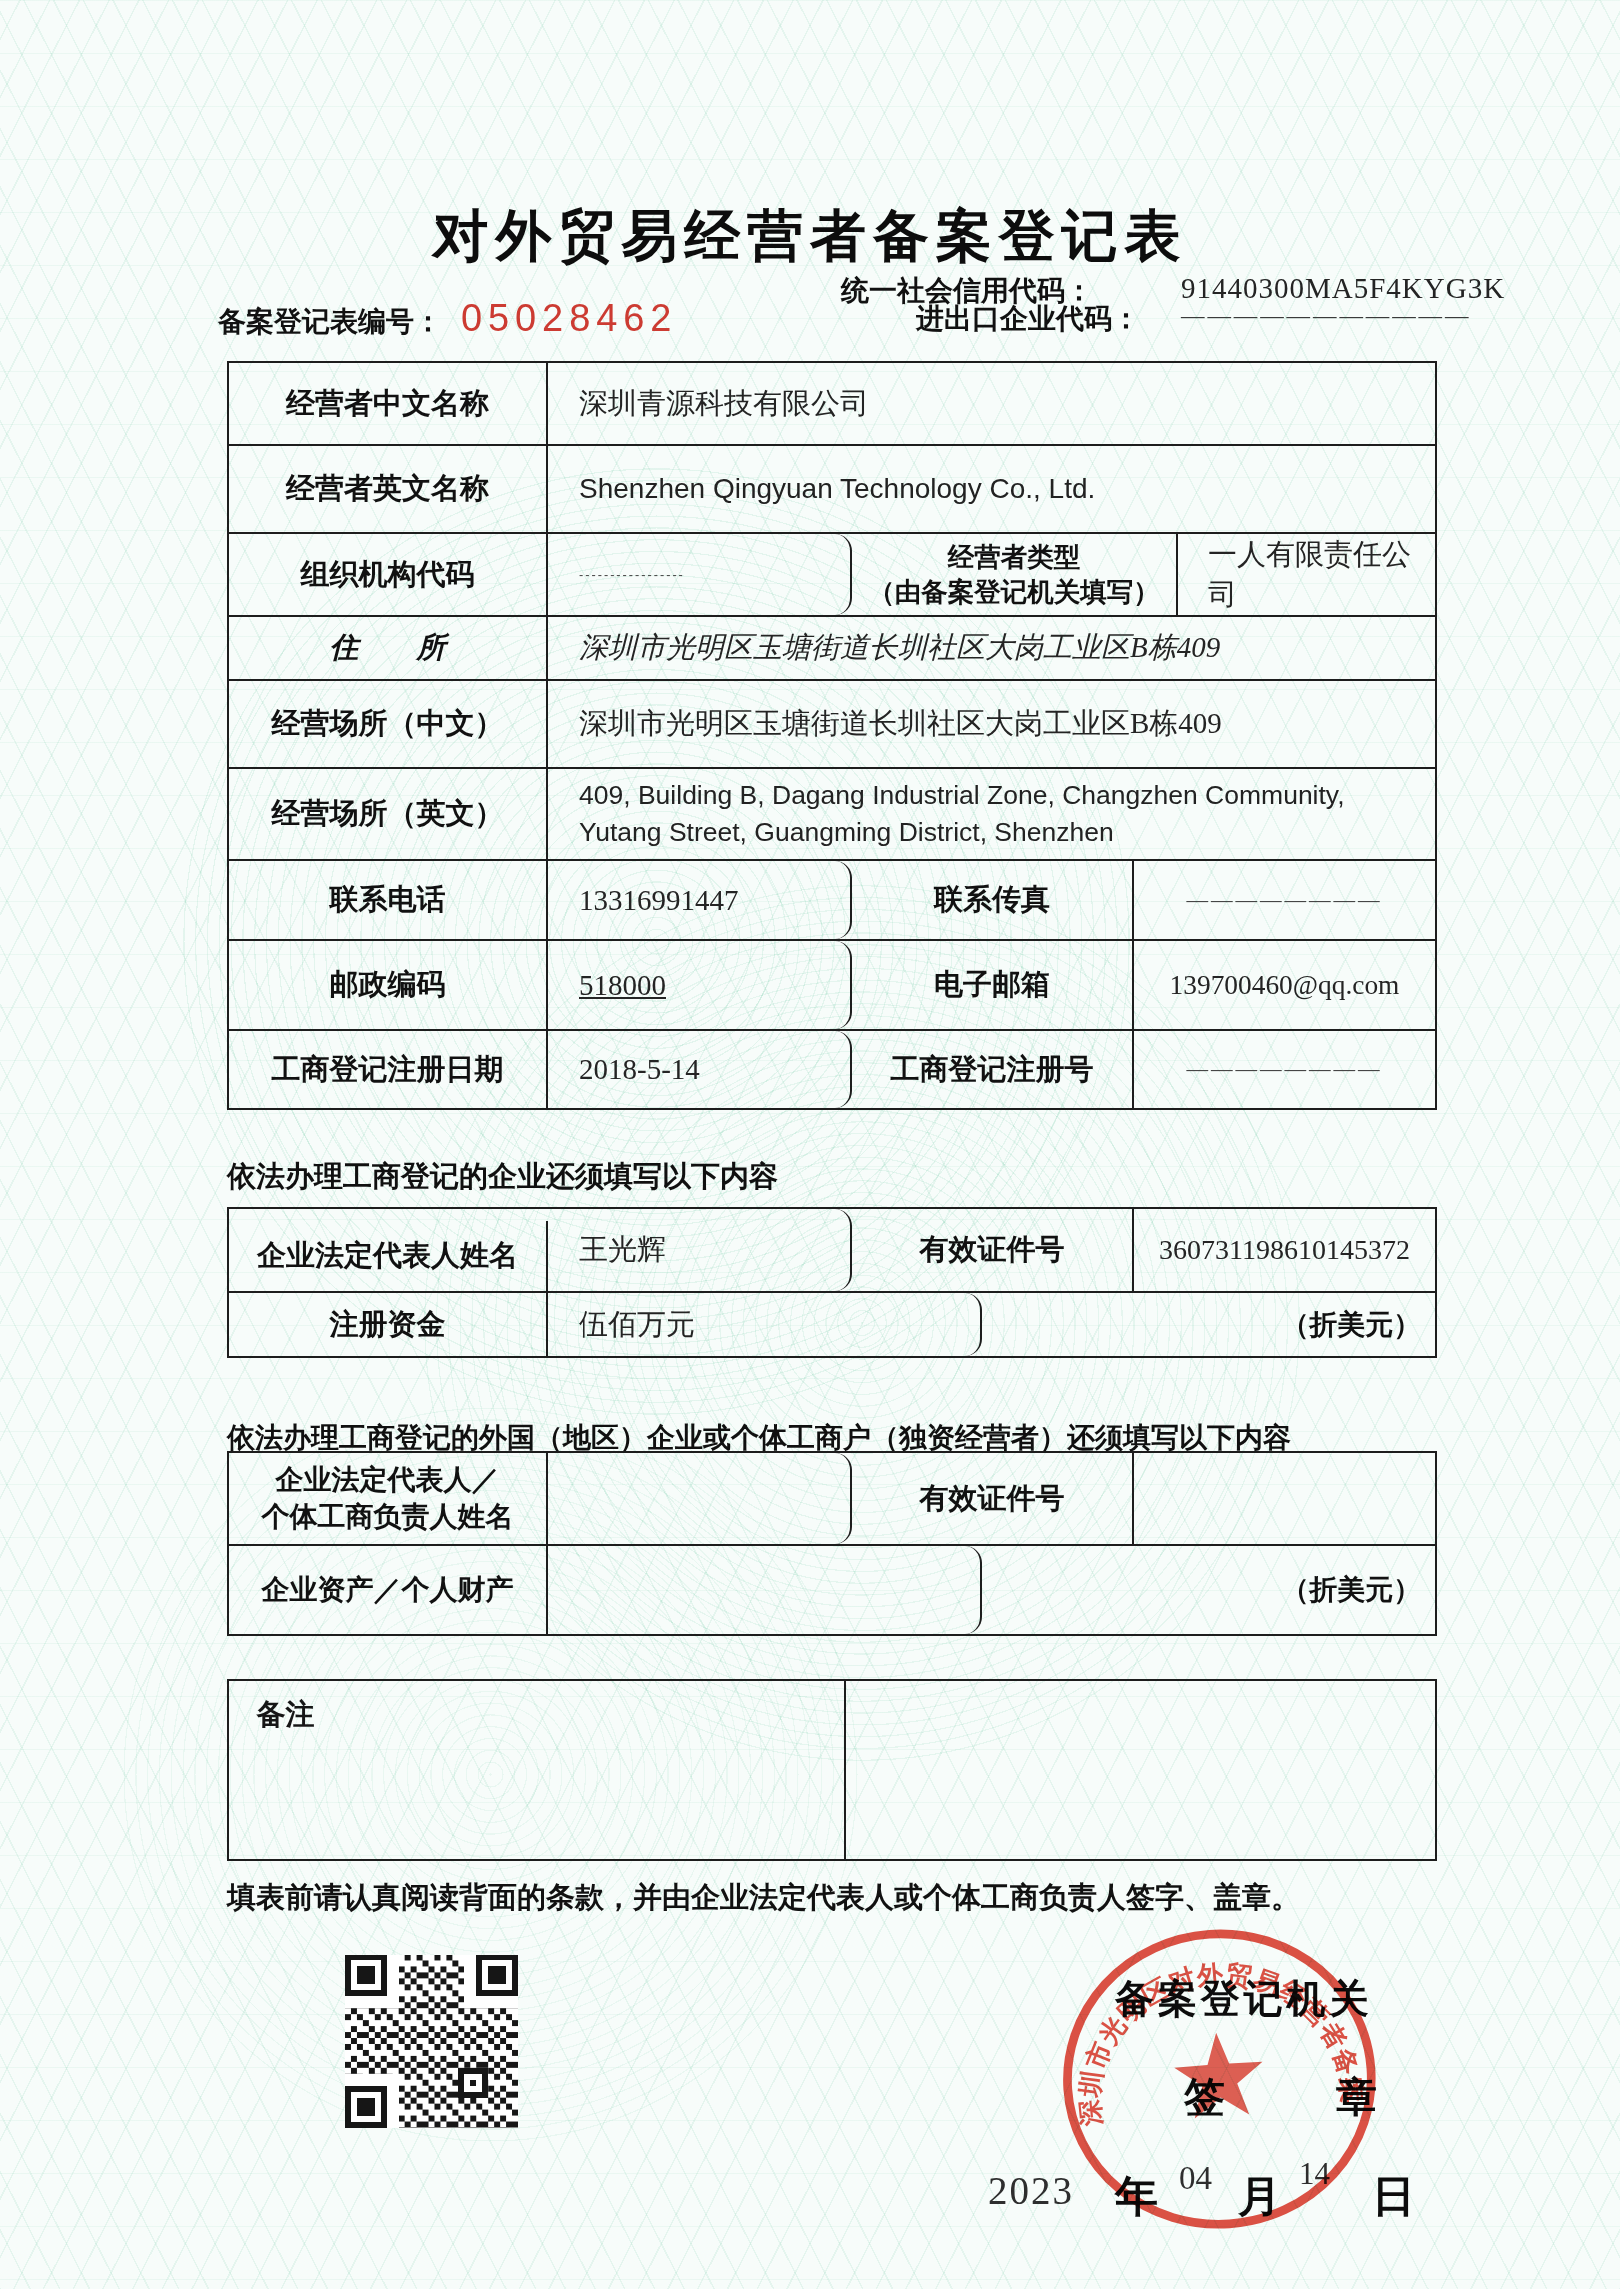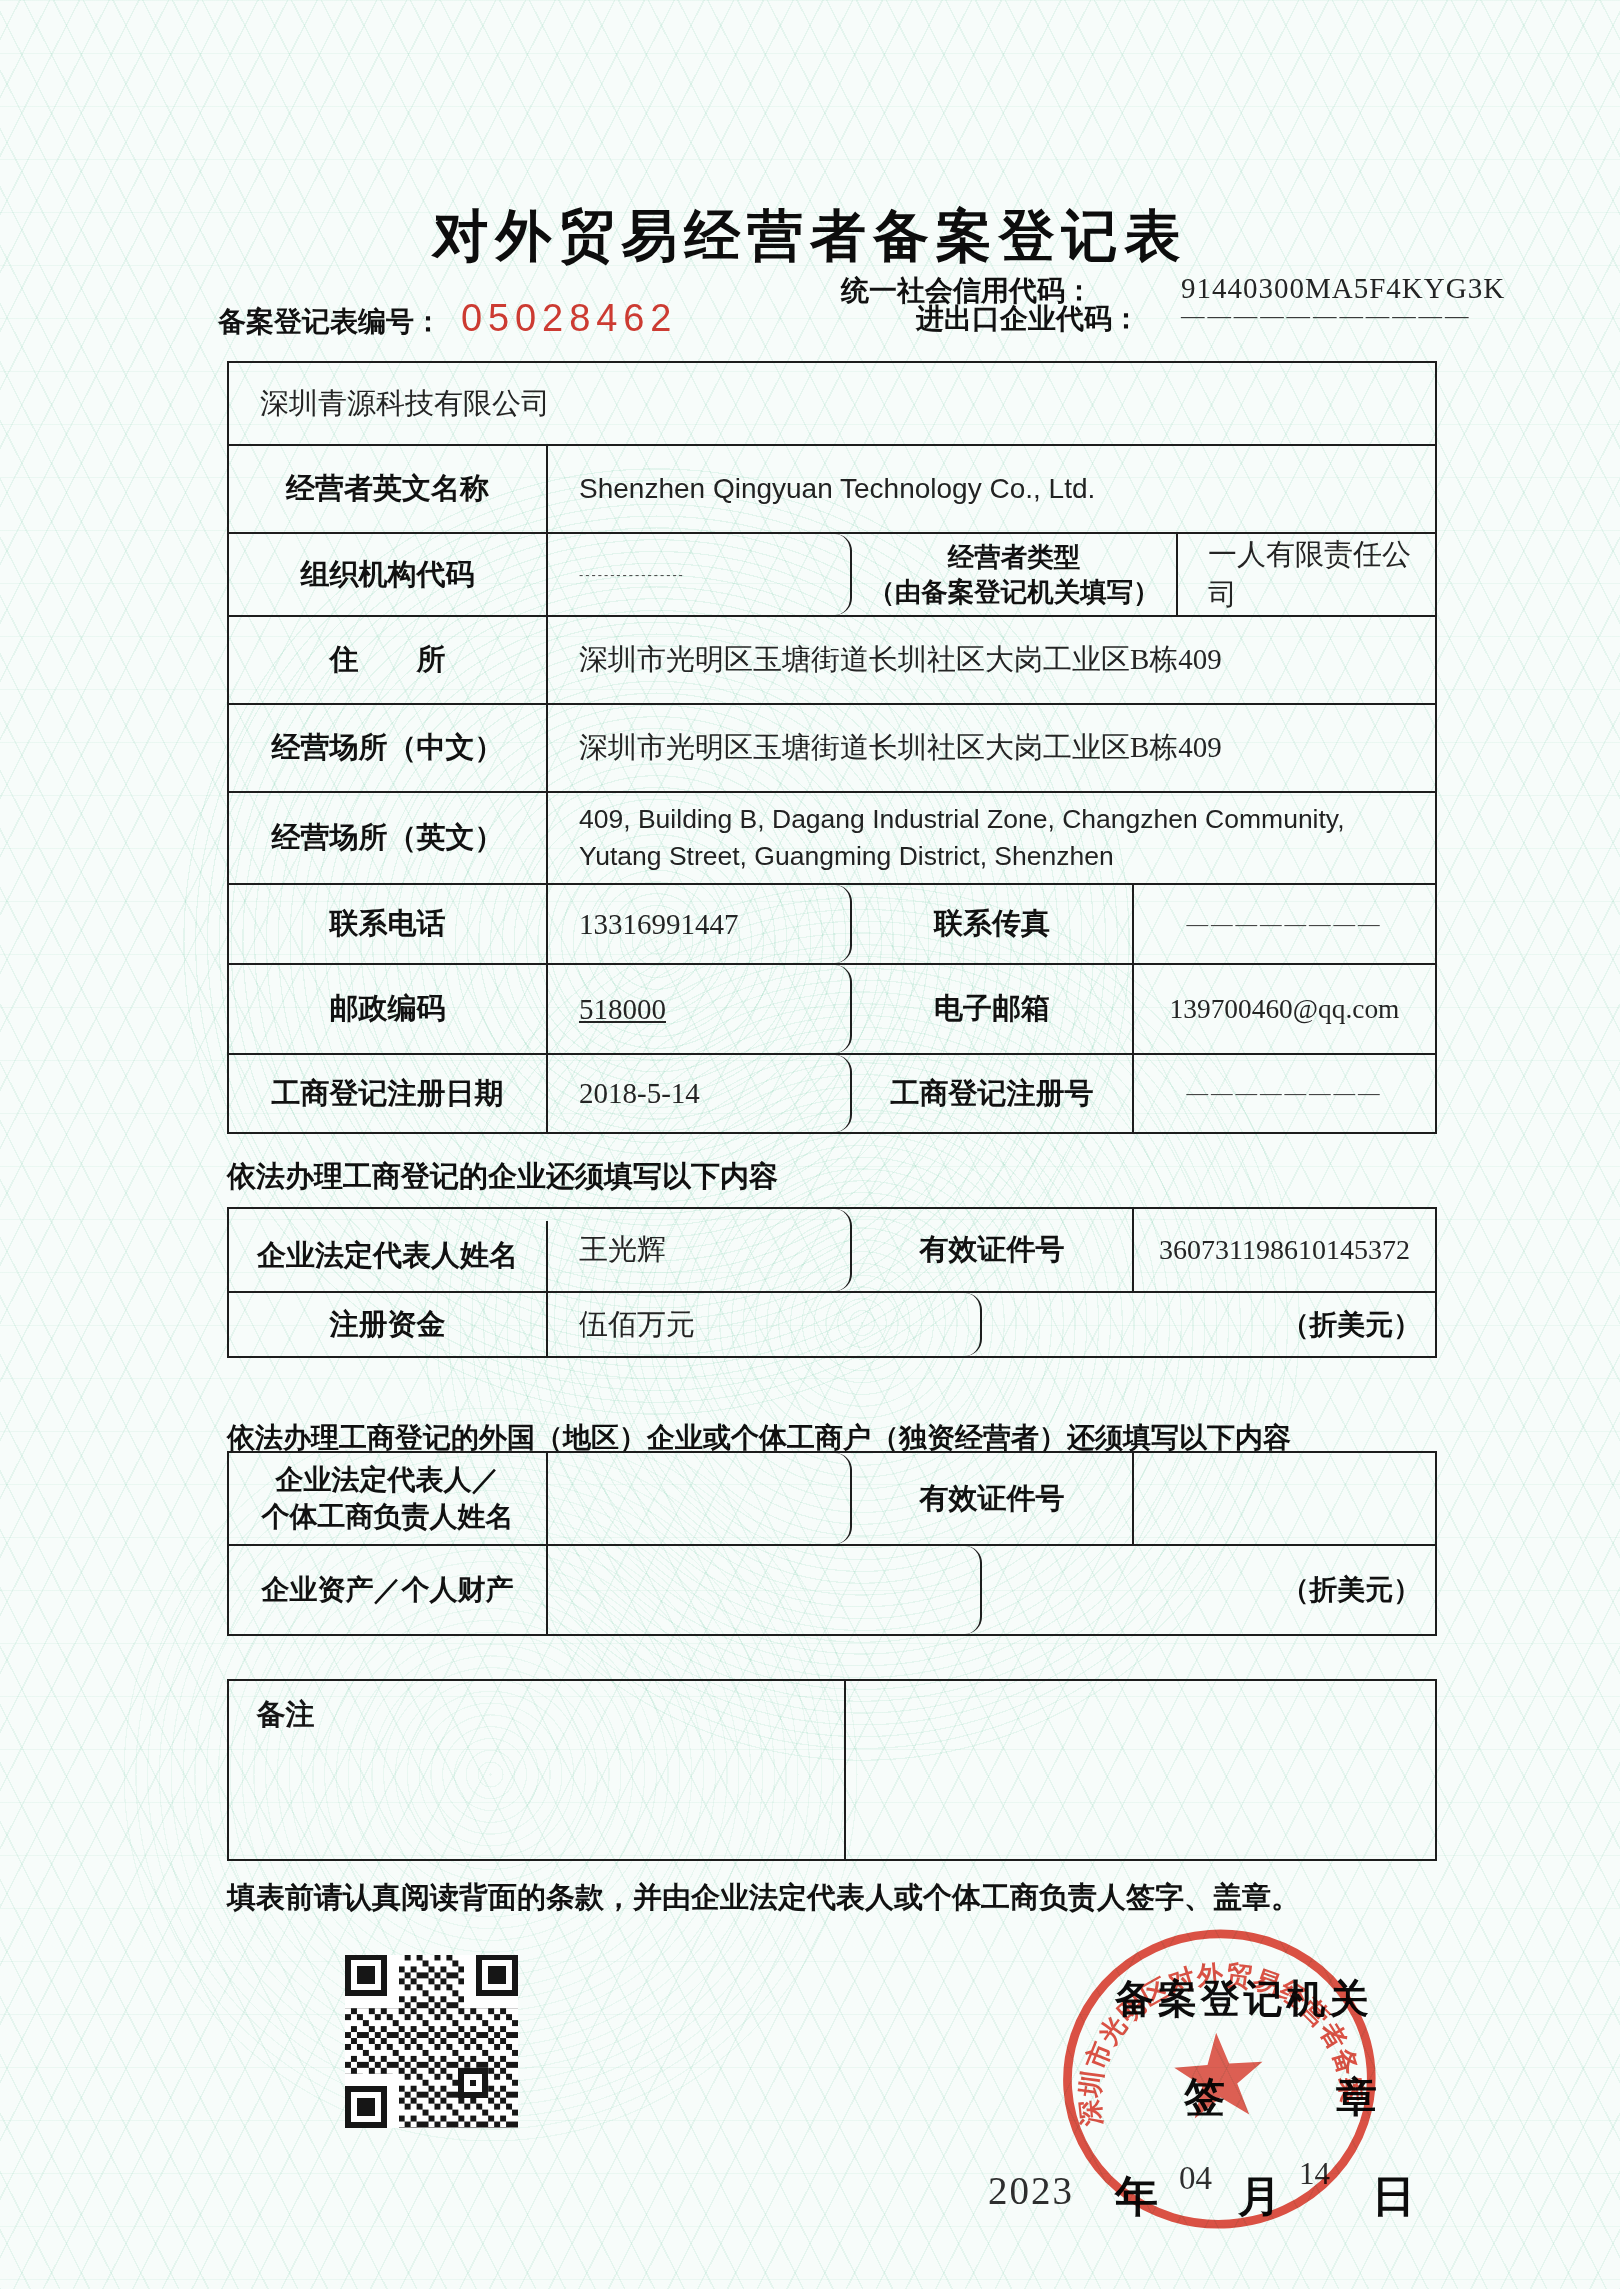--- a/index.html
+++ b/index.html
@@ -67,37 +67,38 @@
 
   <div class="abs lbl" style="left:218px; top:303px; font-size:28px;">备案登记表编号：</div>
   <div class="abs" style="left:461px; top:297px; font-size:38px; letter-spacing:5.9px; color:#cc3b32; font-family:'Liberation Sans',sans-serif;">05028462</div>
 
   <div class="abs lbl" style="left:916px; top:300px; font-size:28px;">进出口企业代码：</div>
   <div class="abs dash" style="left:1181px; top:302px; font-size:23.5px;">———————————</div>
 
   <div class="tbl" style="top:361px;">
 
     <div class="row" style="height:83px;">
+      <div class="cell lblcell" style="width:319px;">经营者中文名称</div>
       <div class="cell valcell val vleft" style="flex:1;">深圳青源科技有限公司</div>
     </div>
 
     <div class="row" style="height:88px;">
       <div class="cell lblcell" style="width:319px;">经营者英文名称</div>
       <div class="cell valcell val-en vleft" style="flex:1; font-size:28px;">Shenzhen Qingyuan Technology Co., Ltd.</div>
     </div>
 
     <div class="row" style="height:83px;">
       <div class="cell lblcell" style="width:319px;">组织机构代码</div>
       <div class="cell vleft" style="width:304px; font-size:12.7px; letter-spacing:2px; color:#444;">-----------------</div>
       <div class="cell lblcell pre" style="width:326px; font-size:26.5px;">经营者类型
 （由备案登记机关填写）</div>
       <div class="cell valcell val" style="flex:1; text-align:left; justify-content:flex-start; padding-left:30px; line-height:1.35;">一人有限责任公司</div>
     </div>
 
-    <div class="row" style="height:88px;">
+    <div class="row" style="height:64px;font-style:italic;">
       <div class="cell lblcell" style="width:319px;">住　　所</div>
       <div class="cell valcell val vleft" style="flex:1;">深圳市光明区玉塘街道长圳社区大岗工业区B栋409</div>
     </div>
 
     <div class="row" style="height:88px;">
       <div class="cell lblcell" style="width:319px;">经营场所（中文）</div>
       <div class="cell valcell val vleft" style="flex:1;">深圳市光明区玉塘街道长圳社区大岗工业区B栋409</div>
     </div>
 
     <div class="row" style="height:92px;">

